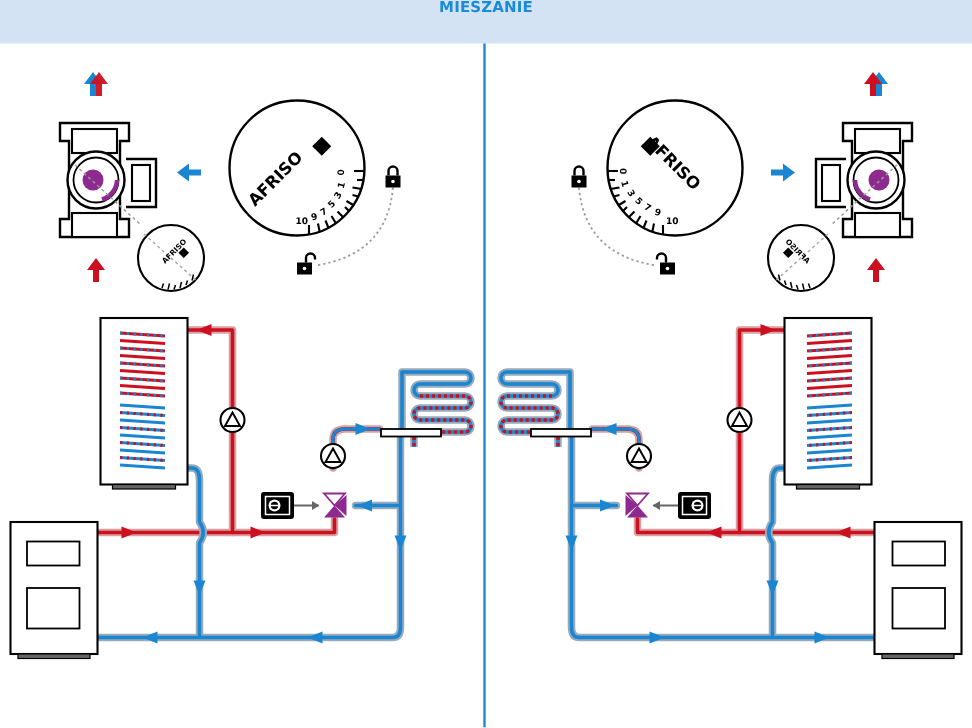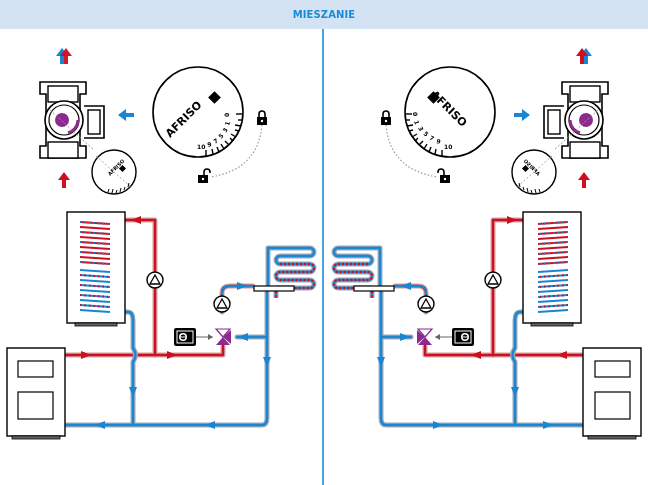--- a/index.html
+++ b/index.html
@@ -1,17 +1,17 @@
 <!DOCTYPE html>
 <html><head>
 <meta charset="utf-8">
 <style>
   html,body{margin:0;padding:0;background:#ffffff;}
   body{width:648px;height:485px;position:relative;overflow:hidden;font-family:"DejaVu Sans",sans-serif;}
-  .header{position:absolute;left:0;top:0;width:648px;height:29px;background:#d3e3f4;display:flex;align-items:center;justify-content:center;}
+  .header{position:absolute;left:0;top:0;width:648px;height:29px;background:#d3e3f4;display:flex;justify-content:center;}
   .header span{color:#1a8bd6;font-weight:bold;font-size:10px;letter-spacing:0.1px;font-family:"DejaVu Sans",sans-serif;}
   svg{position:absolute;left:0;top:0;}
   .dialtxt{font-family:"DejaVu Sans",sans-serif;font-weight:bold;fill:#000;}
 </style>
 </head>
 <body>
 
 <div class="header">
   <span>MIESZANIE</span>
 </div>

